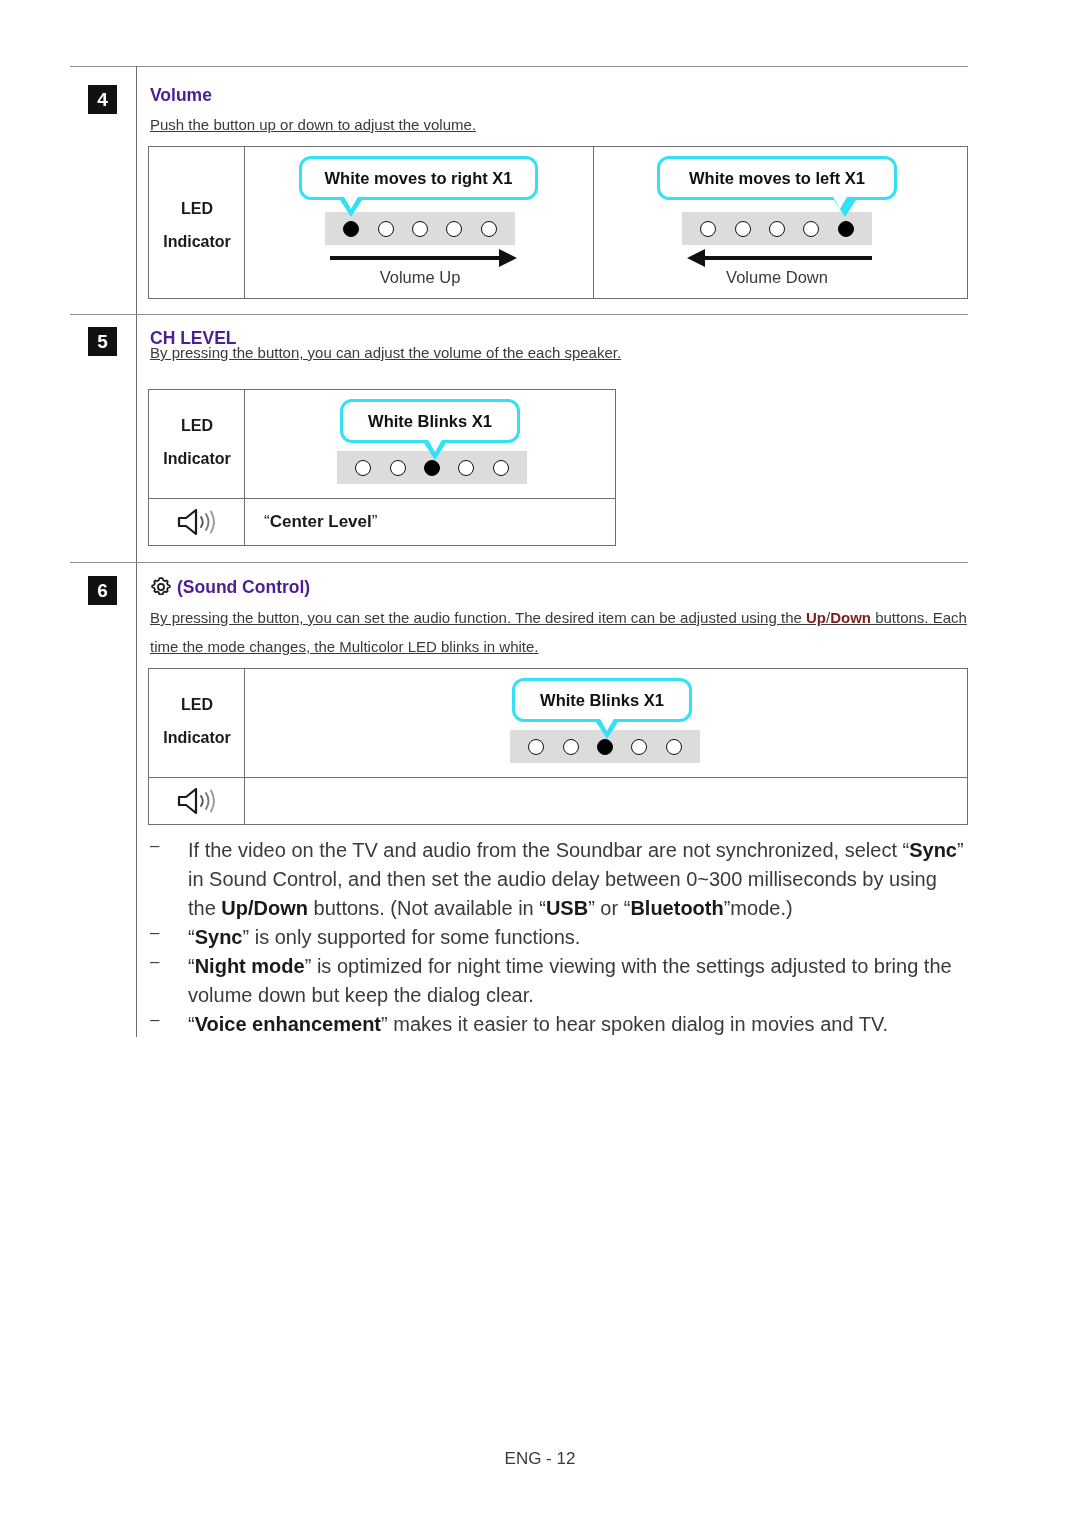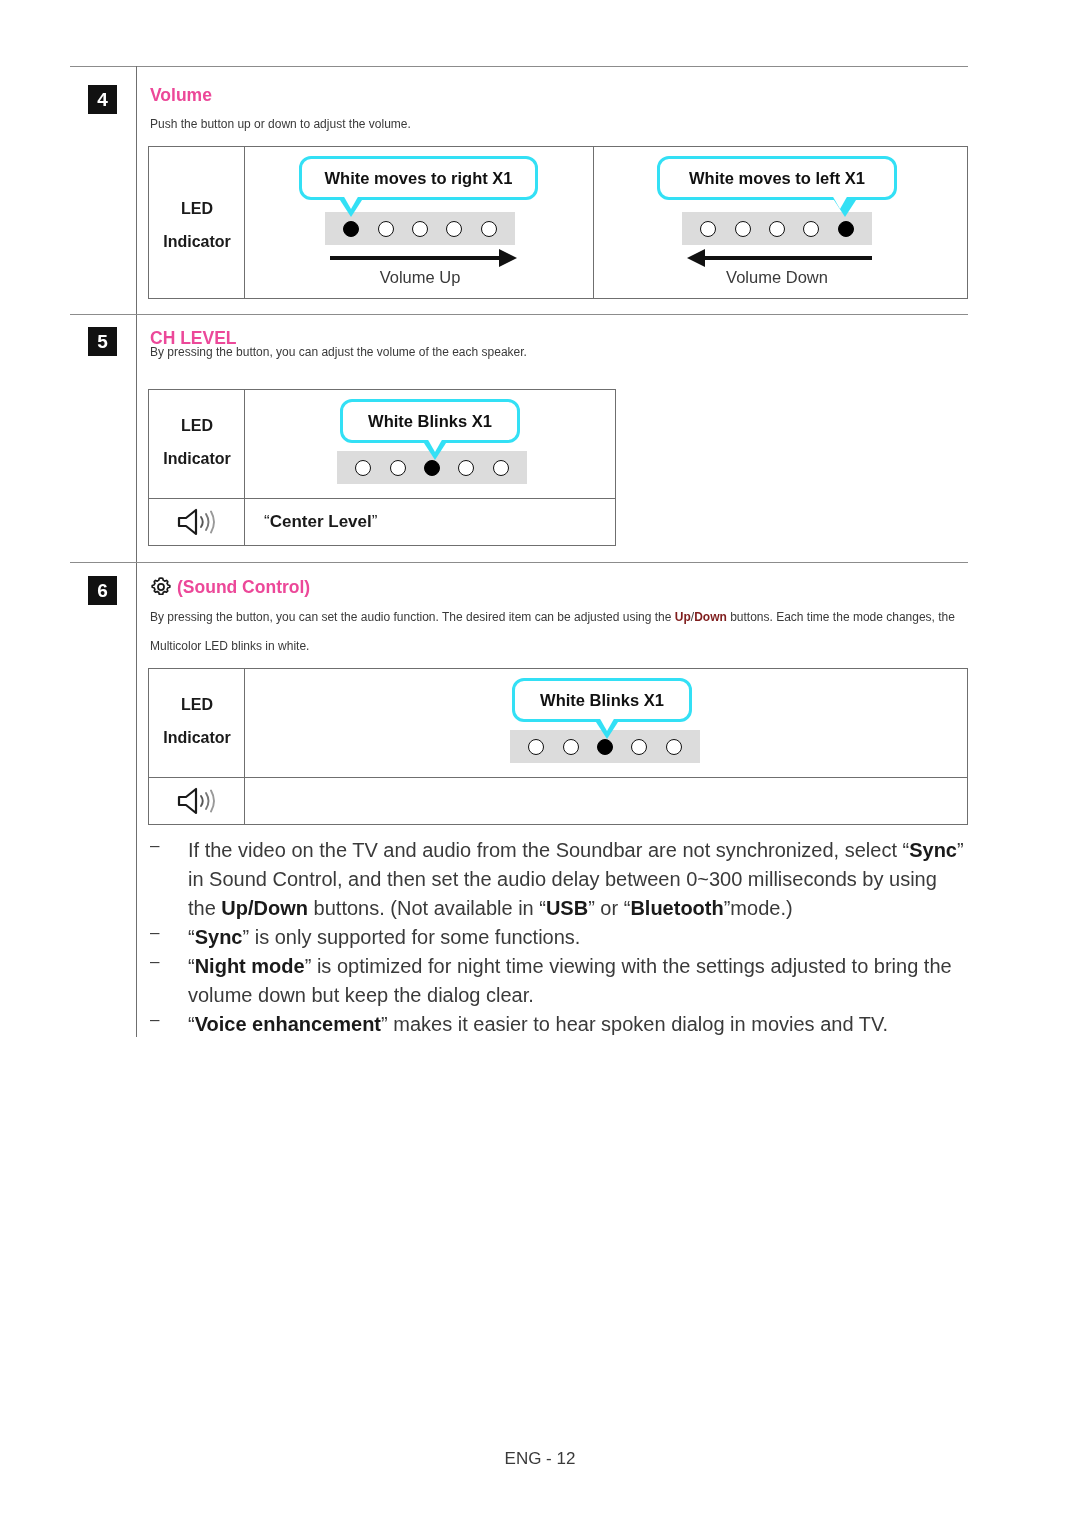--- a/index.html
+++ b/index.html
@@ -39,28 +39,29 @@
     line-height:29px;
     text-align:center;
     letter-spacing:0;
   }
 
   
   .sec-title {
     position:absolute;
     font-size:17.5px;
     font-weight:bold;
-    color:#ec4899;
+    color:#4c1d95;
     white-space:nowrap;
   }
   .sec-body {
     position:absolute;
-    font-size:12px;
+    font-size:15px;
     color:#3a3a3a;
     line-height:29px;
+    text-decoration:underline;
   }
   .sec-body b { color:#7f1d1d; font-weight:bold; }
 
   
   .tbl {
     position:absolute;
     border:1px solid #6f6f6f;
     background:#ffffff;
   }
   .tbl .vsep, .tbl .hsep {

